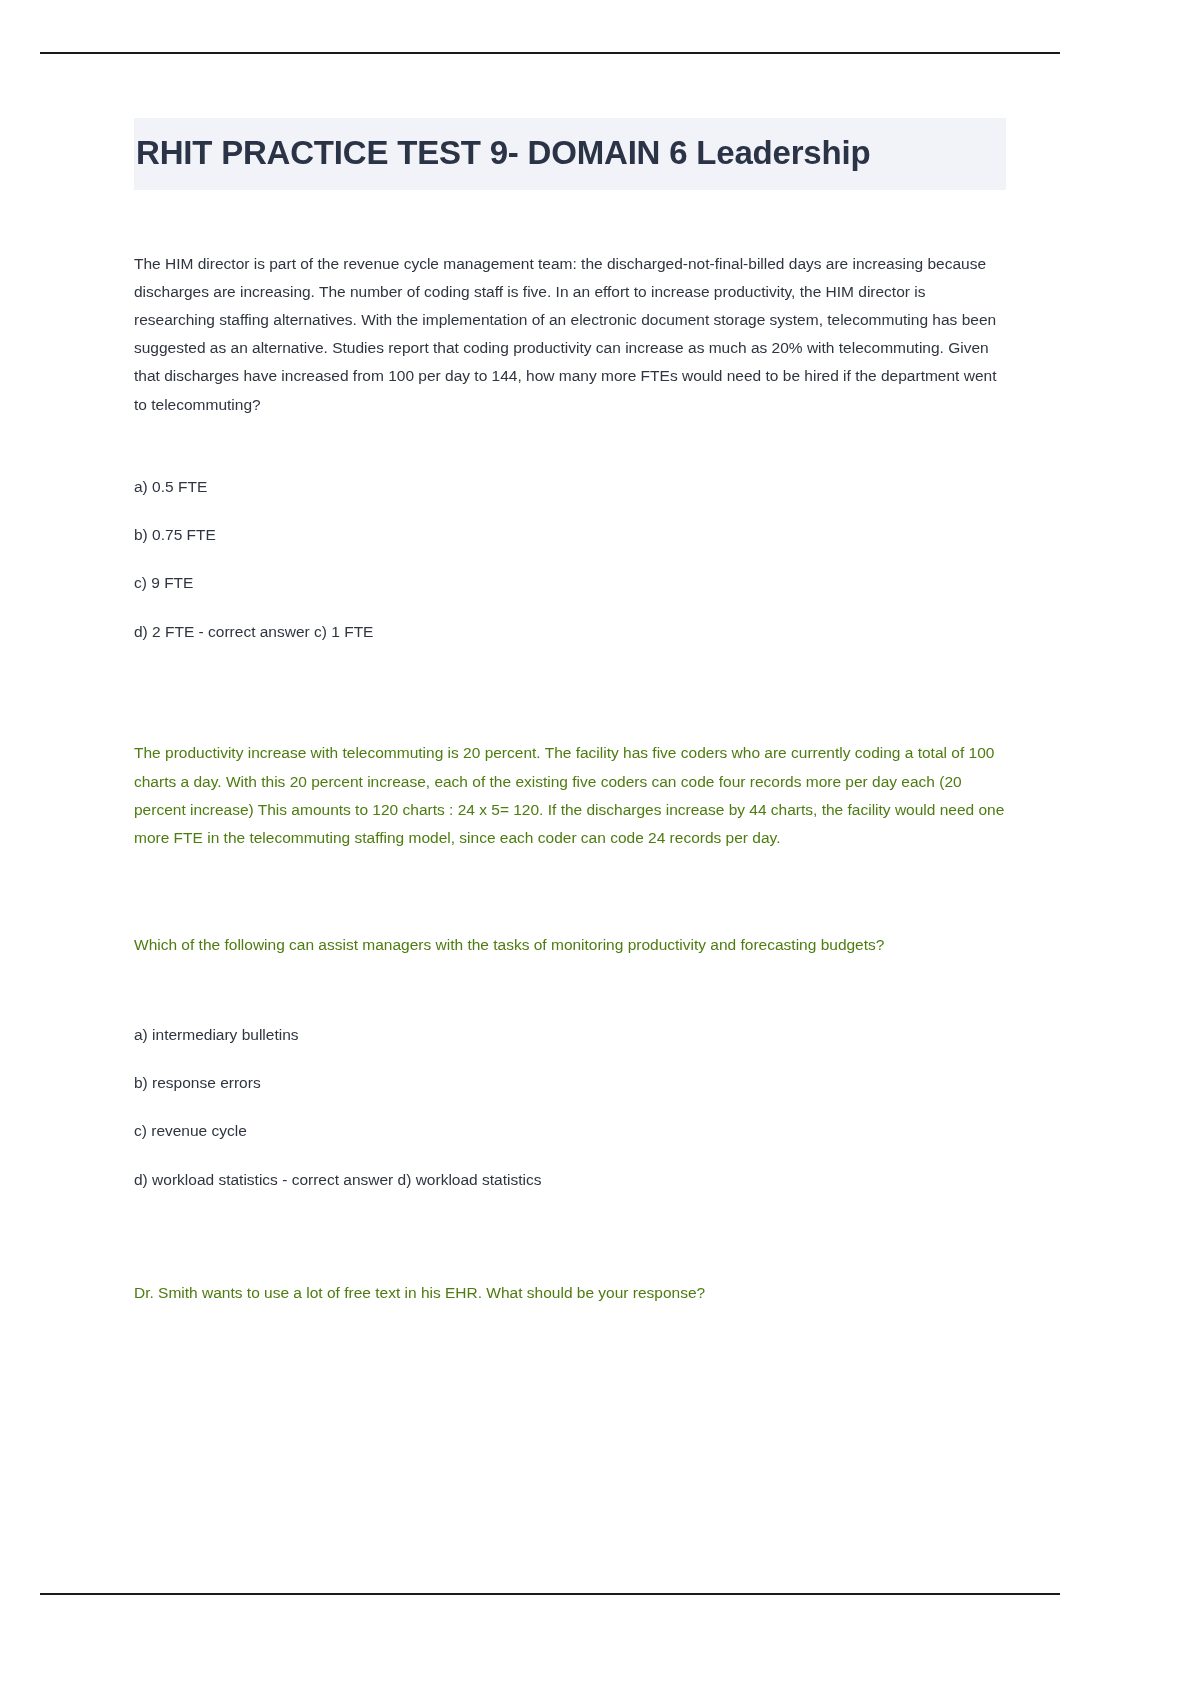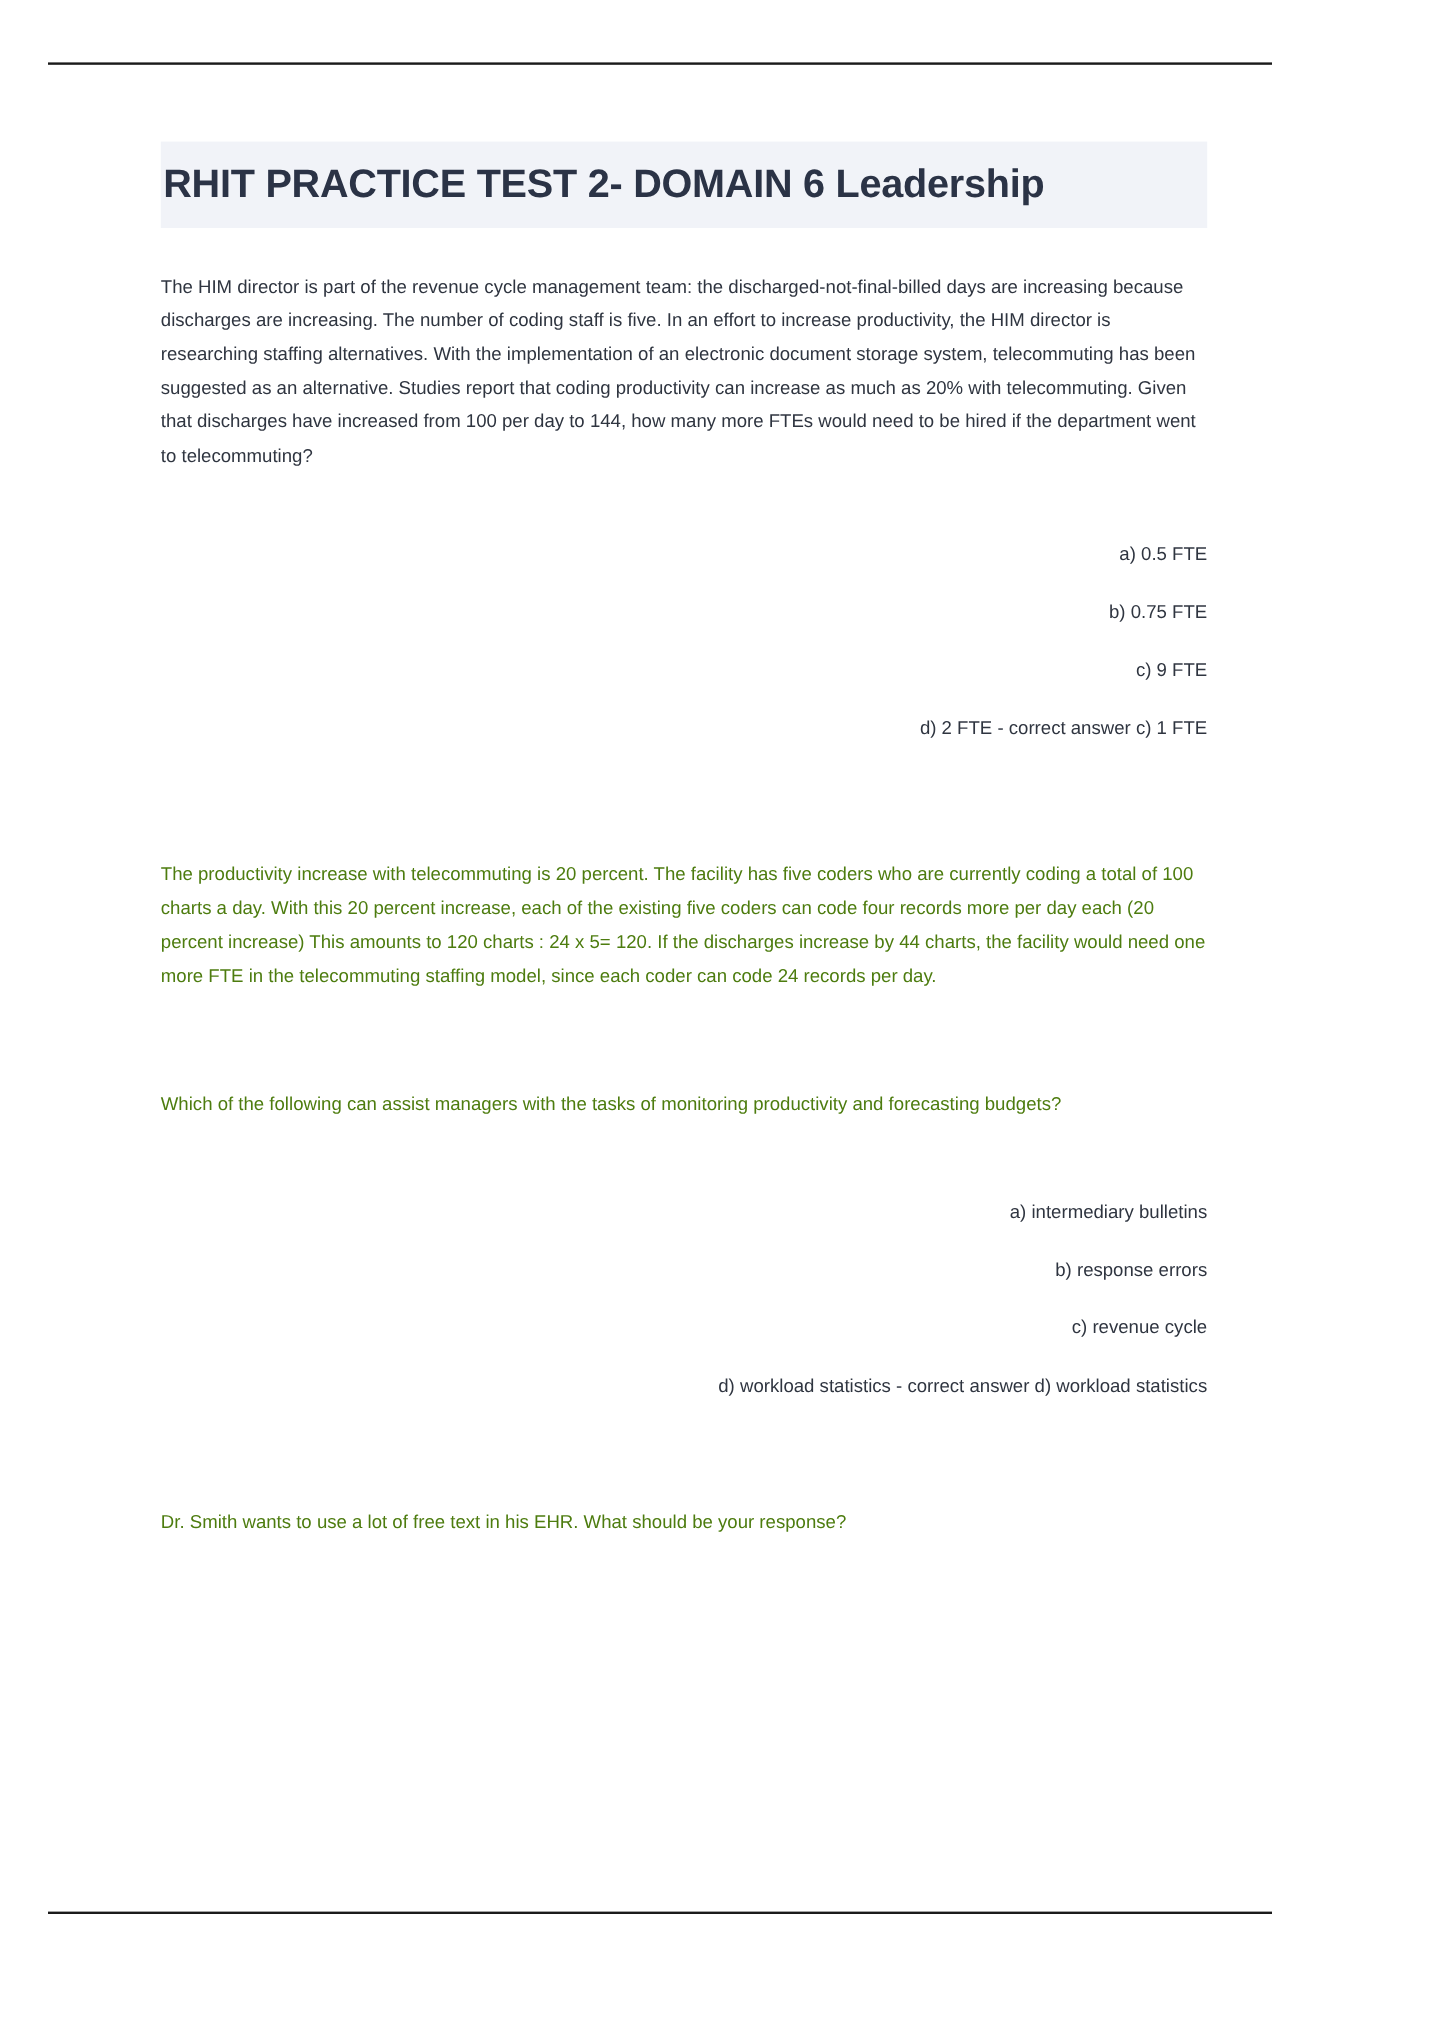--- a/index.html
+++ b/index.html
@@ -52,54 +52,53 @@
     color: #2b3346;
     letter-spacing: -0.2px;
     margin: 0;
     padding: 0 4px 0 2px;
   }
 
   .body-block {
     font-size: 15.5px;
     line-height: 1.82;
     color: #2f3540;
-    margin-top: 36px;
+    margin-top: 60px;
   }
   .para {
     margin: 0 0 0 0;
   }
   .spacer-lg { height: 56px; }
   .spacer-md { height: 48px; }
 
   .opt {
     font-size: 15.5px;
     line-height: 1.5;
     color: #2f3540;
     margin: 0 0 25px 0;
-    text-align: right;
   }
   .opt:last-child { margin-bottom: 0; }
 
   .para-narrow {
     font-size: 15.5px;
     line-height: 1.82;
     color: #4d7c0f;
   }
 </style>
 </head>
 <body>
 
 <div class="page">
 
   <div class="rule rule-top"></div>
 
   <div class="content">
 
     <div class="title-band">
-      <h1 class="doc-title">RHIT PRACTICE TEST 2- DOMAIN 6 Leadership</h1>
+      <h1 class="doc-title">RHIT PRACTICE TEST 9- DOMAIN 6 Leadership</h1>
     </div>
 
     <div class="body-block">
       <p class="para">The HIM director is part of the revenue cycle management team: the discharged-not-final-billed days are increasing because discharges are increasing. The number of coding staff is five. In an effort to increase productivity, the HIM director is researching staffing alternatives. With the implementation of an electronic document storage system, telecommuting has been suggested as an alternative. Studies report that coding productivity can increase as much as 20% with telecommuting. Given that discharges have increased from 100 per day to 144, how many more FTEs would need to be hired if the department went to telecommuting?</p>
 
       <div class="spacer-lg"></div>
 
       <div class="opt">a) 0.5 FTE</div>
       <div class="opt">b) 0.75 FTE</div>
       <div class="opt">c) 9 FTE</div>

